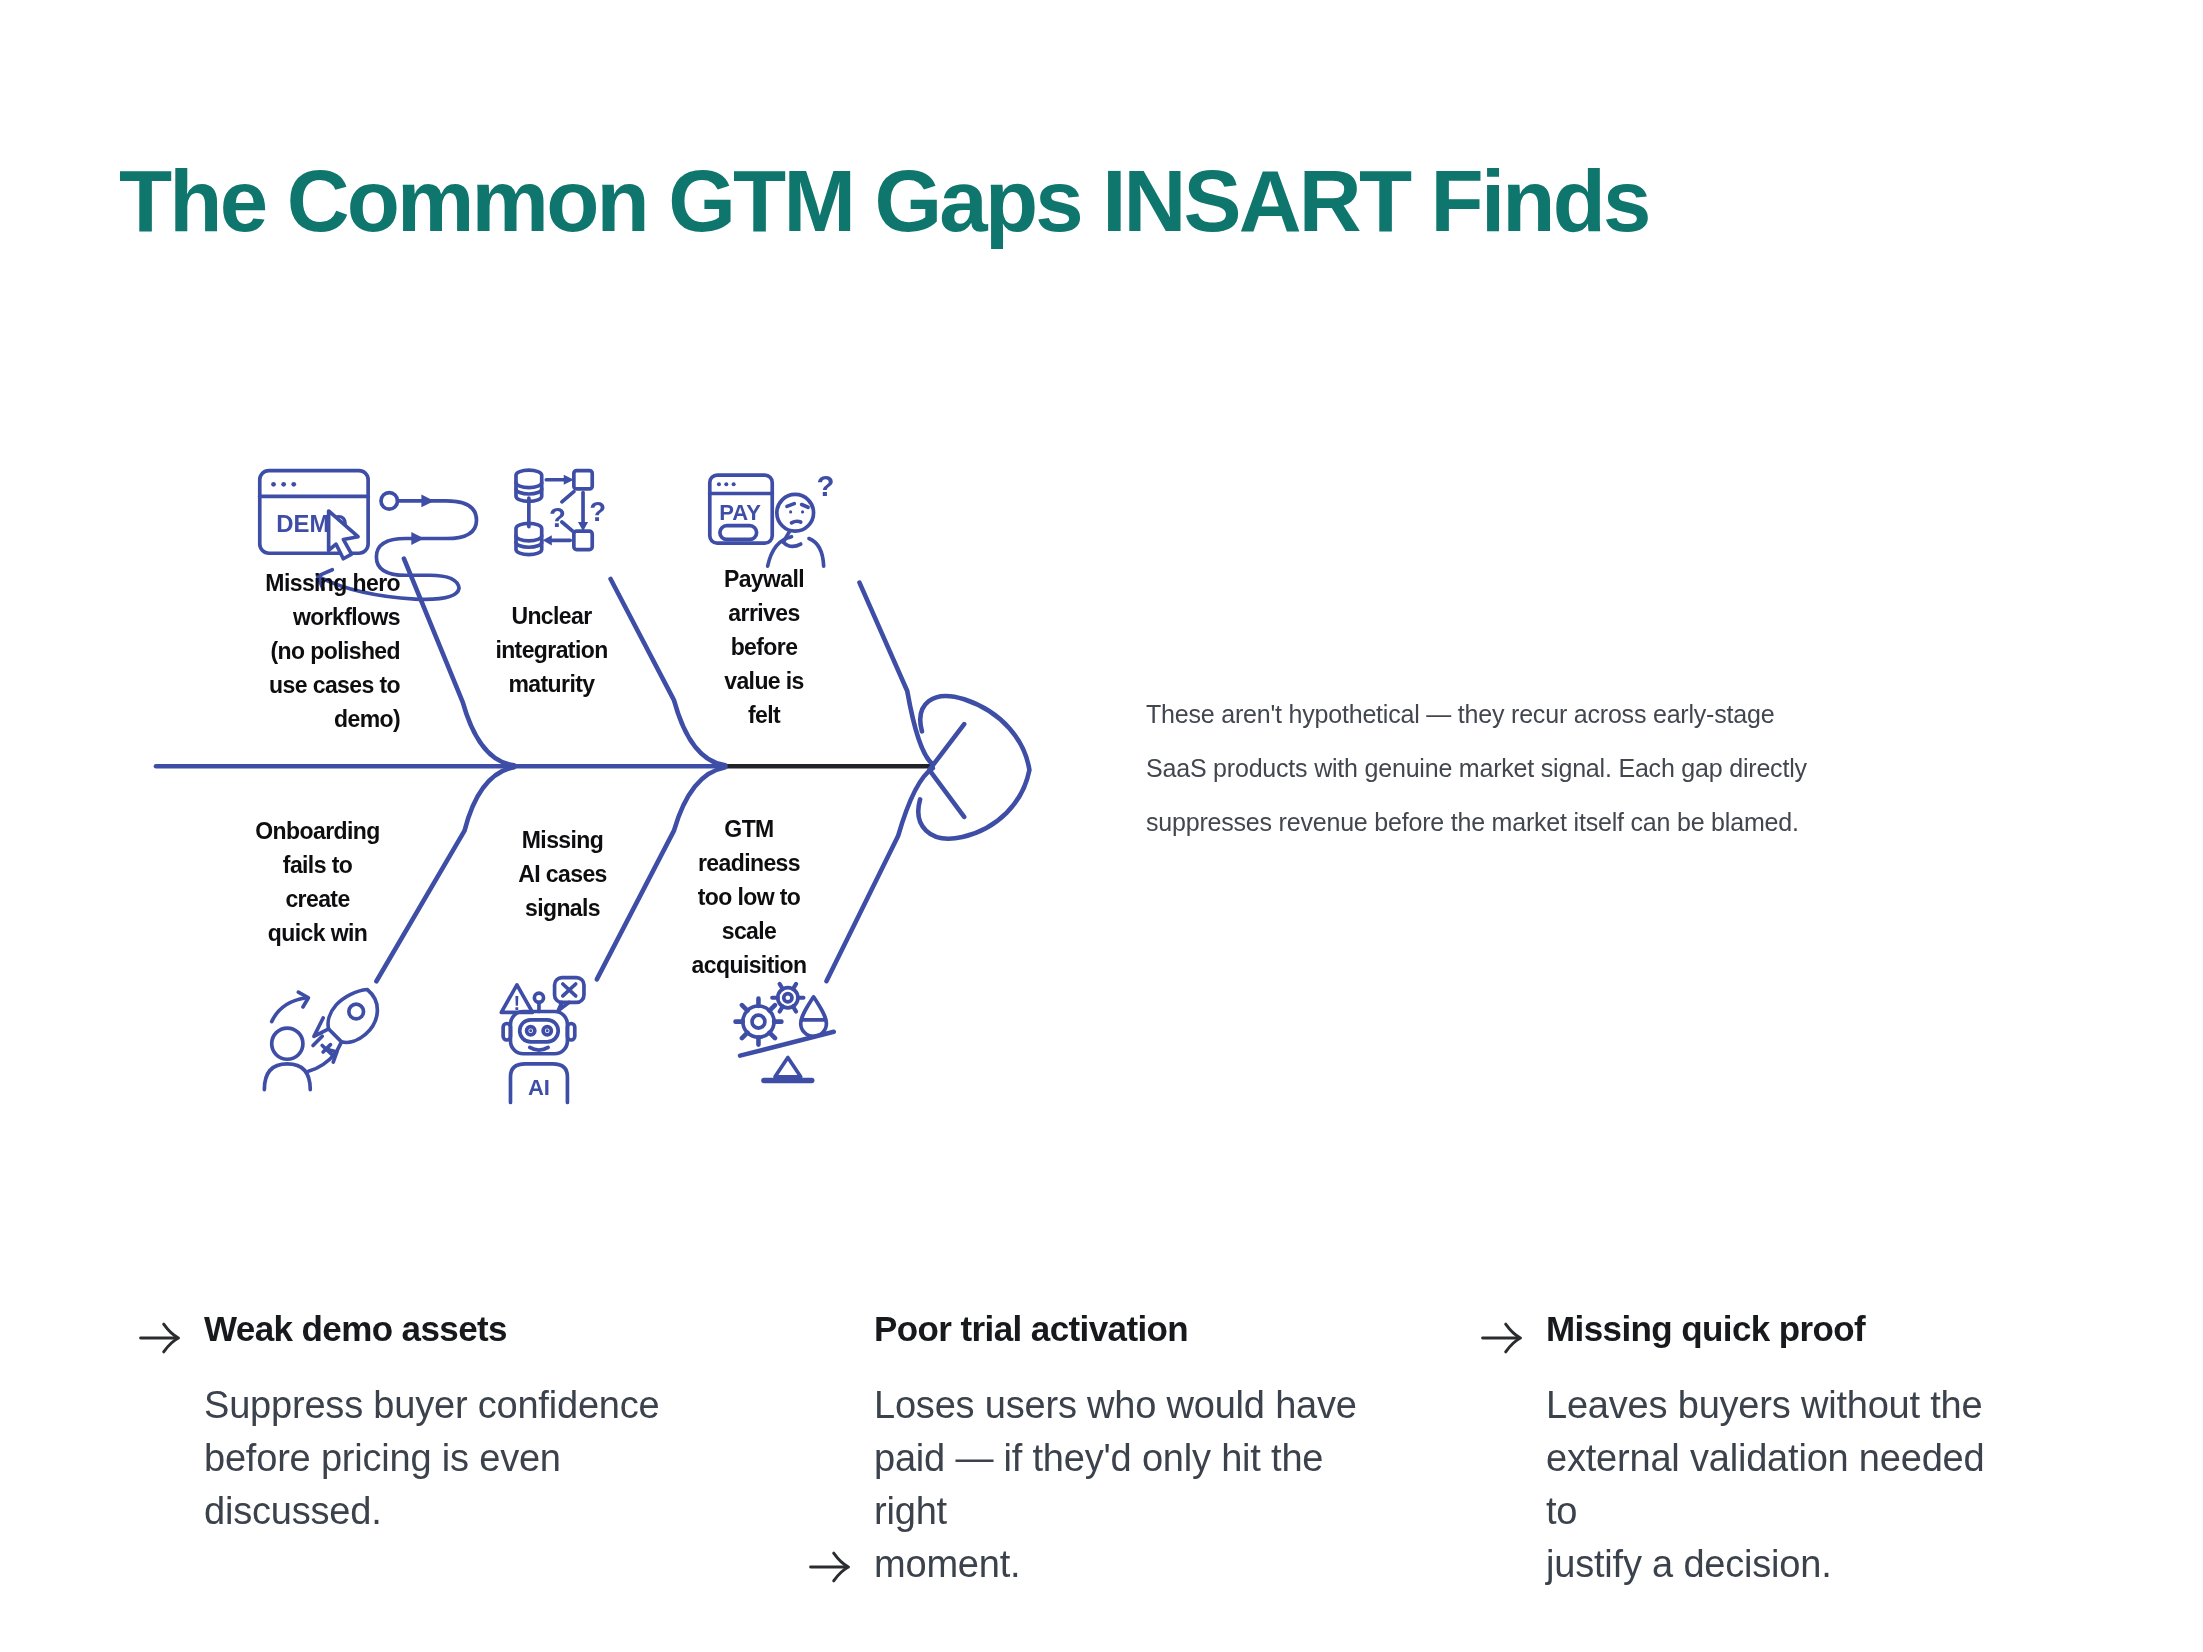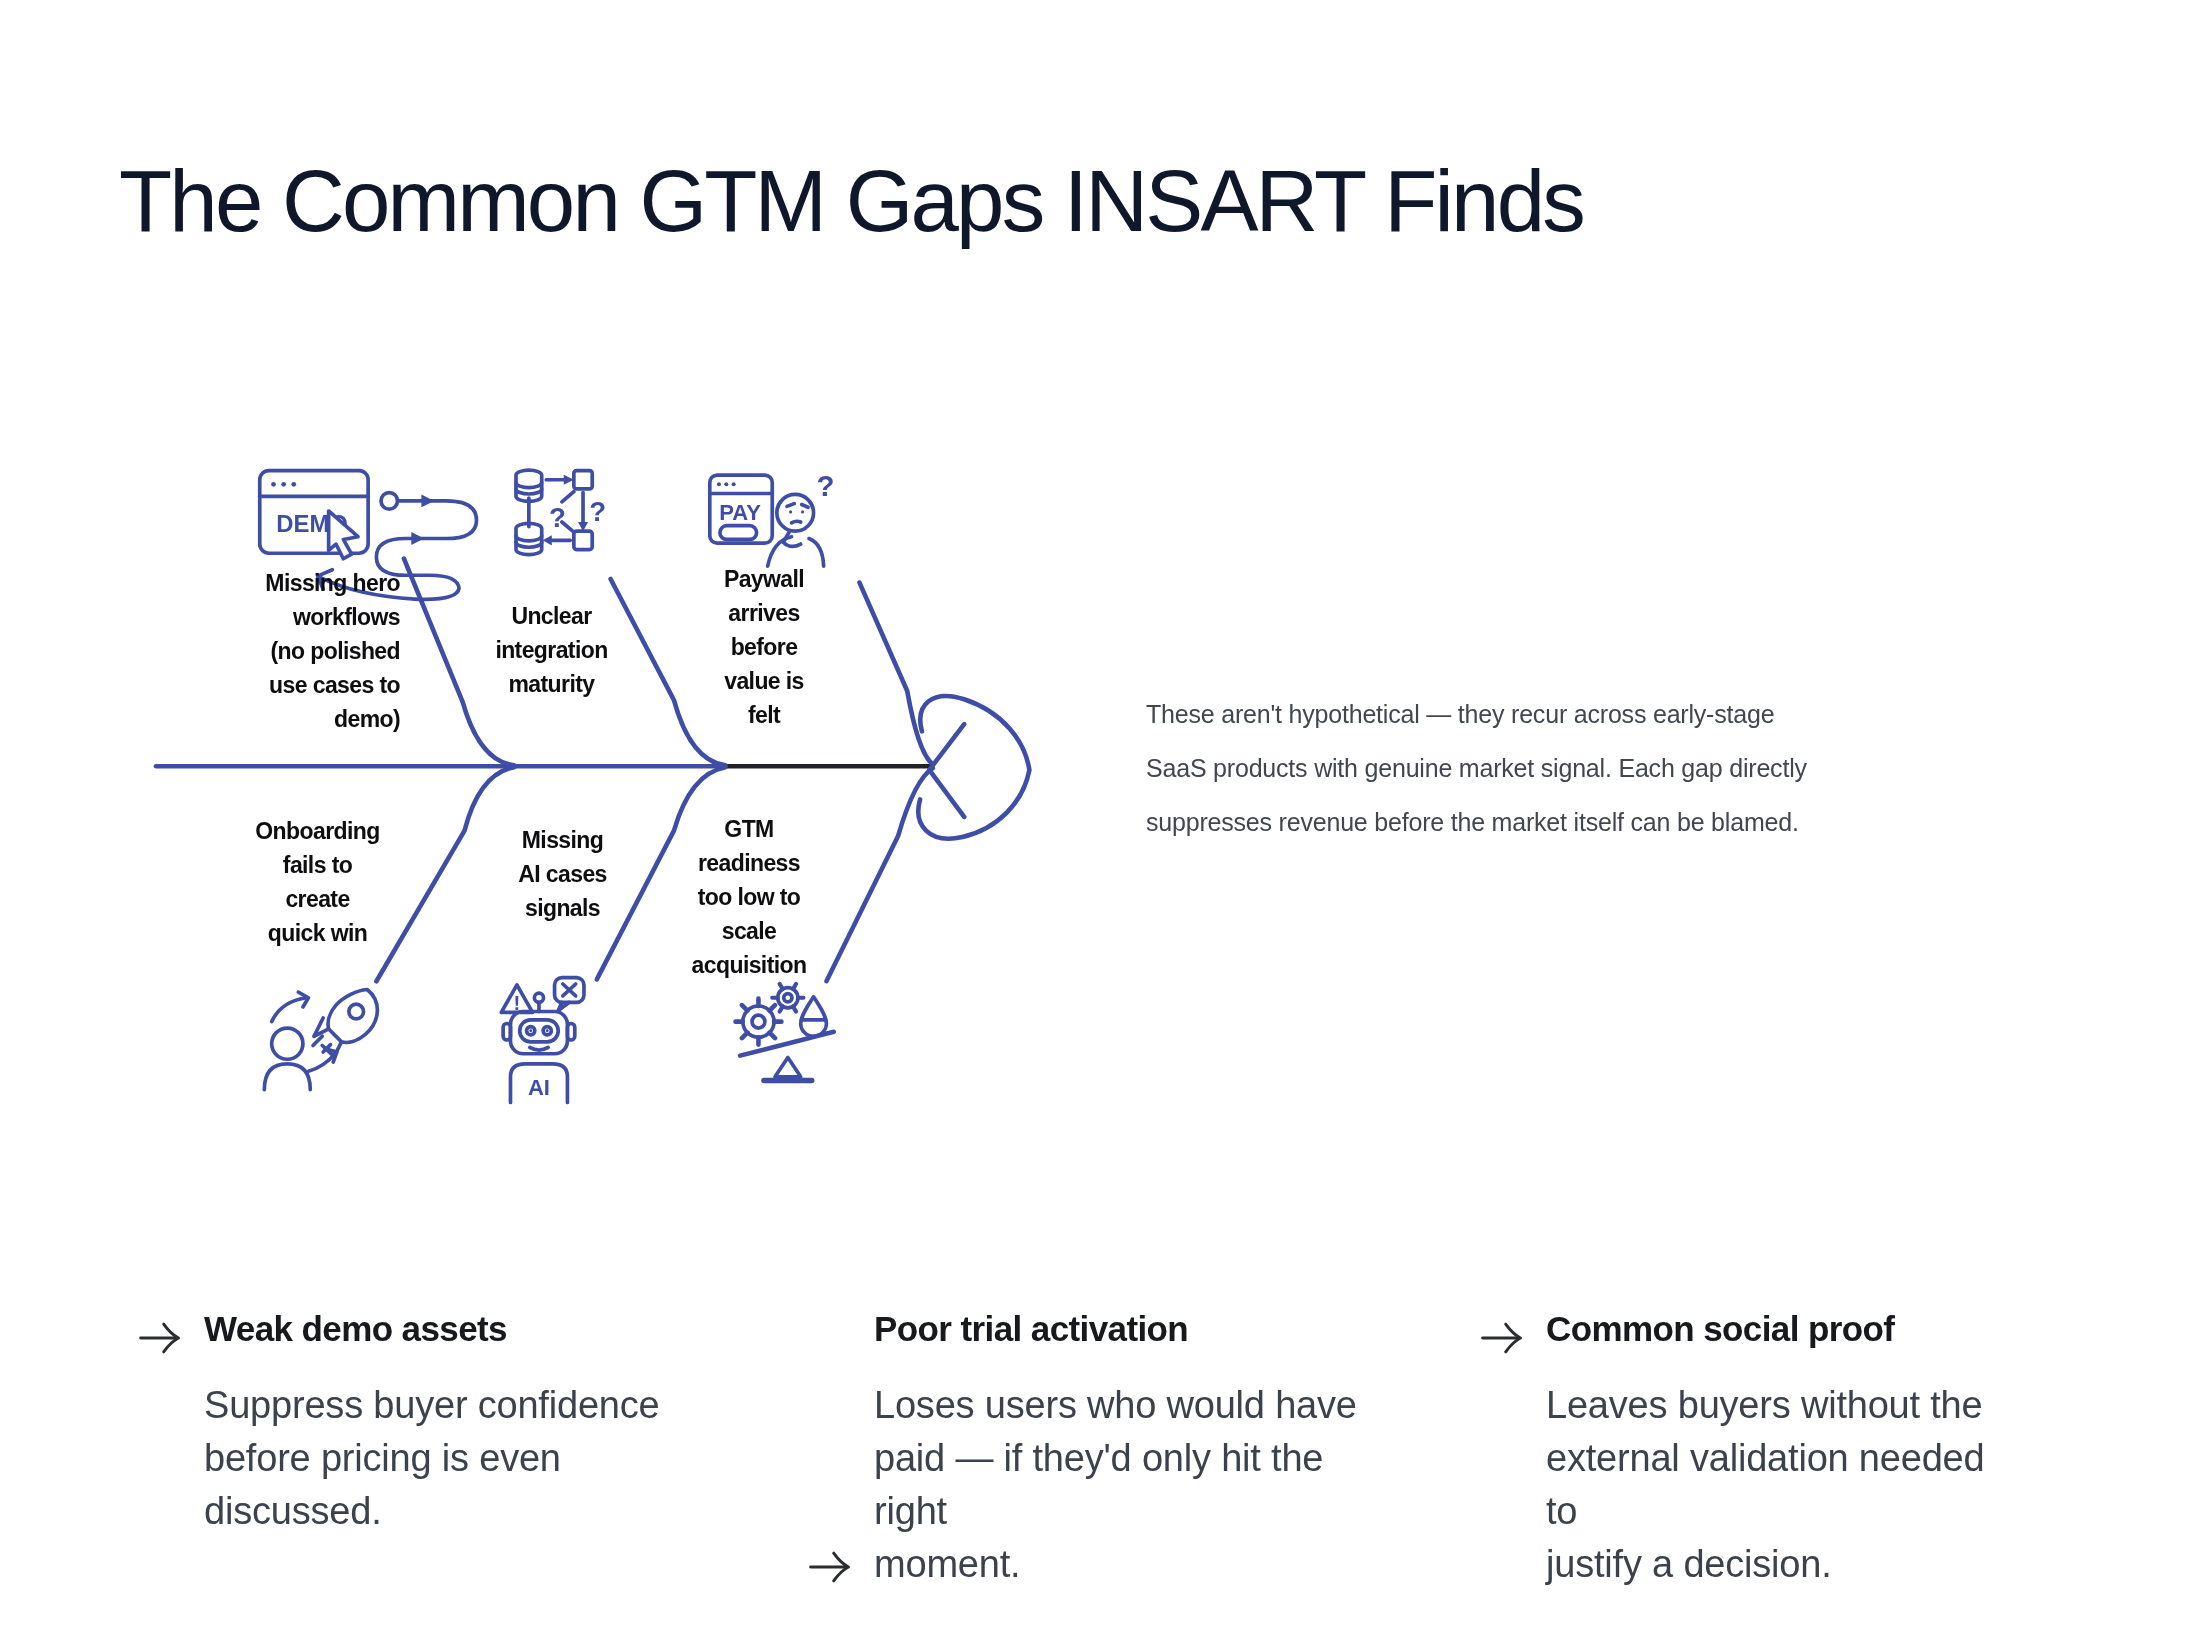--- a/index.html
+++ b/index.html
@@ -5,22 +5,22 @@
   html,body{margin:0;padding:0;background:#ffffff;}
   .canvas{
     position:relative;
     width:2204px;height:1653px;
     background:#ffffff;
     font-family:"Liberation Sans","DejaVu Sans",sans-serif;
     overflow:hidden;
   }
   .page-title{
     position:absolute;left:119px;top:92px;
-    font-size:87px;font-weight:normal;letter-spacing:-2.8px;
-    color:#0f172a;line-height:101px;white-space:nowrap;
+    font-size:87px;font-weight:bold;letter-spacing:-2.8px;
+    color:#0f766e;line-height:101px;white-space:nowrap;
   }
   
   .cause{
     position:absolute;
     font-weight:bold;font-size:23px;line-height:34px;
     color:#0e0e10;letter-spacing:-0.6px;
     white-space:pre-line;
   }
   .cause.align-right{text-align:right;}
   .cause.align-center{text-align:center;}
@@ -245,21 +245,21 @@
 moment.</div>
       </div>
     </div>
 
     <div class="outcome" id="outcome-3">
       <svg class="arrow" width="48" height="48" viewBox="0 0 52 52" fill="none" stroke="#2a2c30" stroke-width="3.2" stroke-linecap="round" stroke-linejoin="round">
         <path d="M5,26 H44"></path>
         <path d="M30,11 C35,18 40,23 46,26 C40,29 35,34 30,41"></path>
       </svg>
       <div>
-        <h2 class="outcome-heading">Common social proof</h2>
+        <h2 class="outcome-heading">Missing quick proof</h2>
         <div class="outcome-desc">Leaves buyers without the
 external validation needed to
 justify a decision.</div>
       </div>
     </div>
 
   </div>
 </div>
 
 

